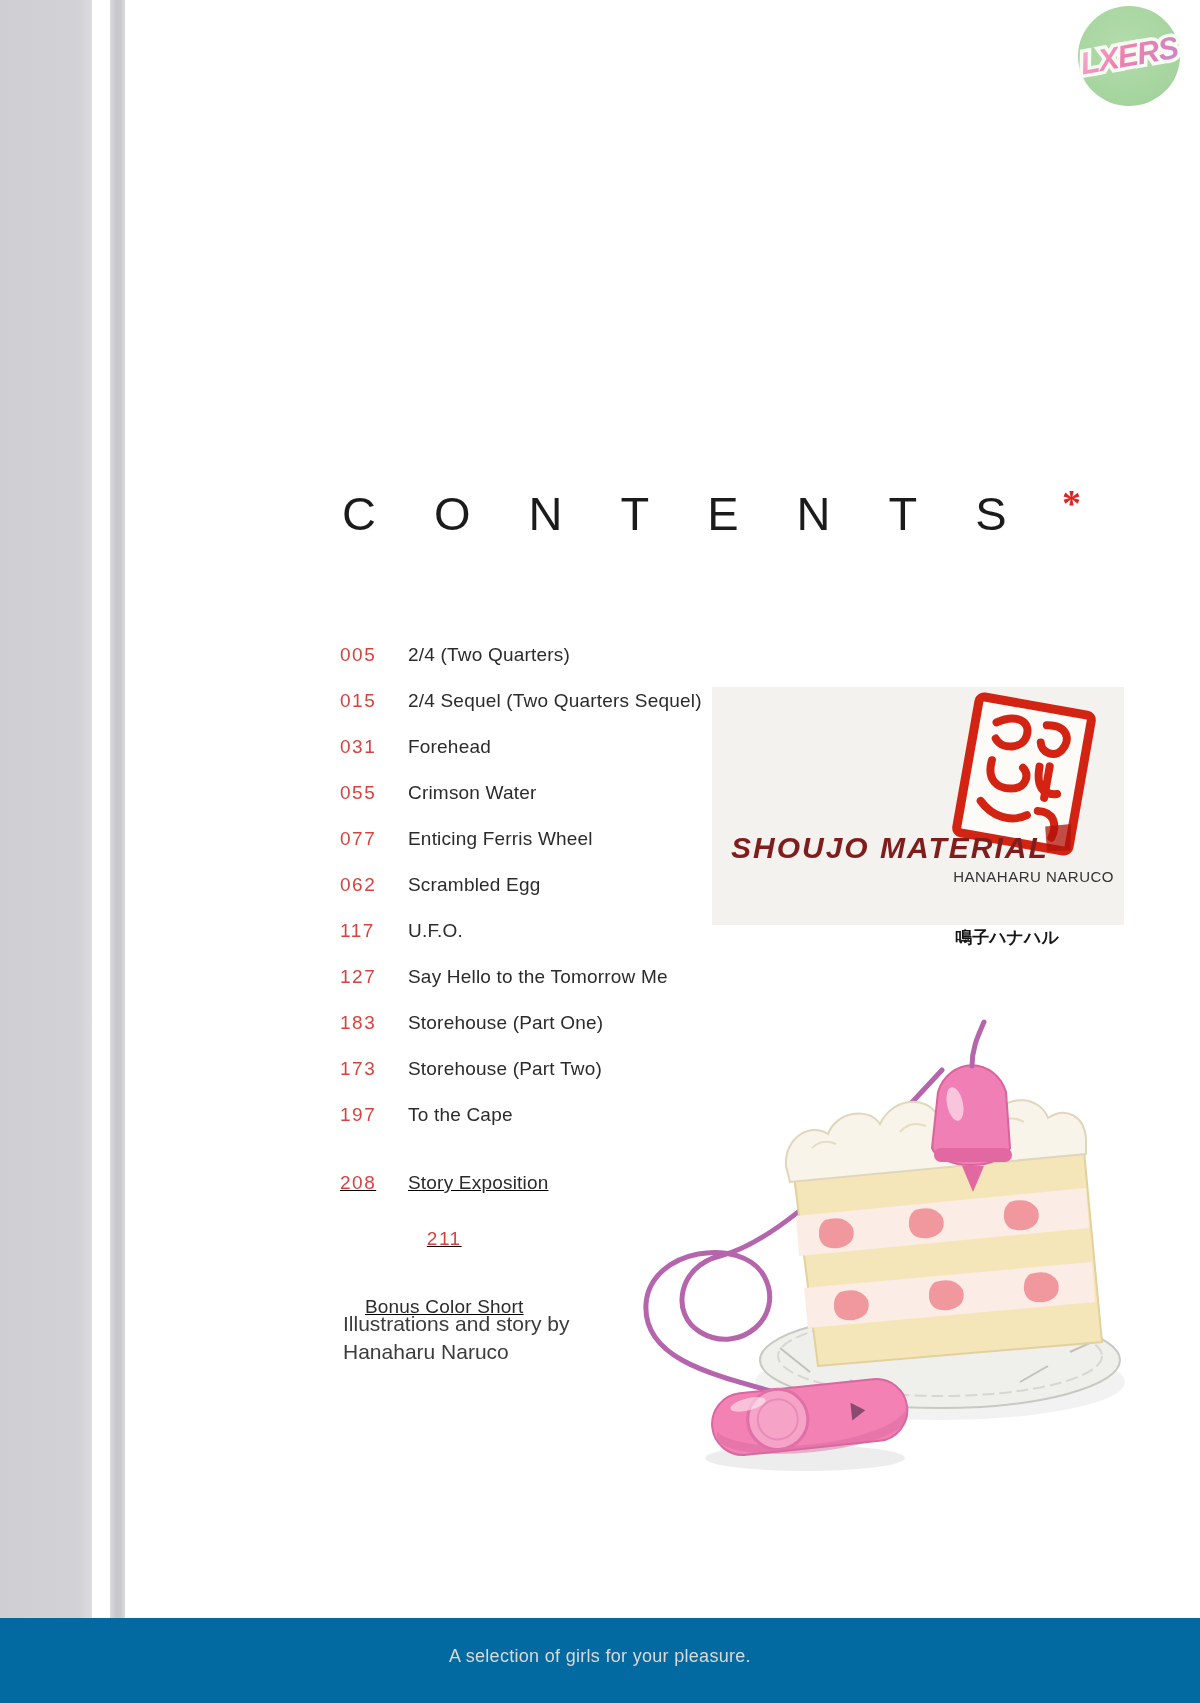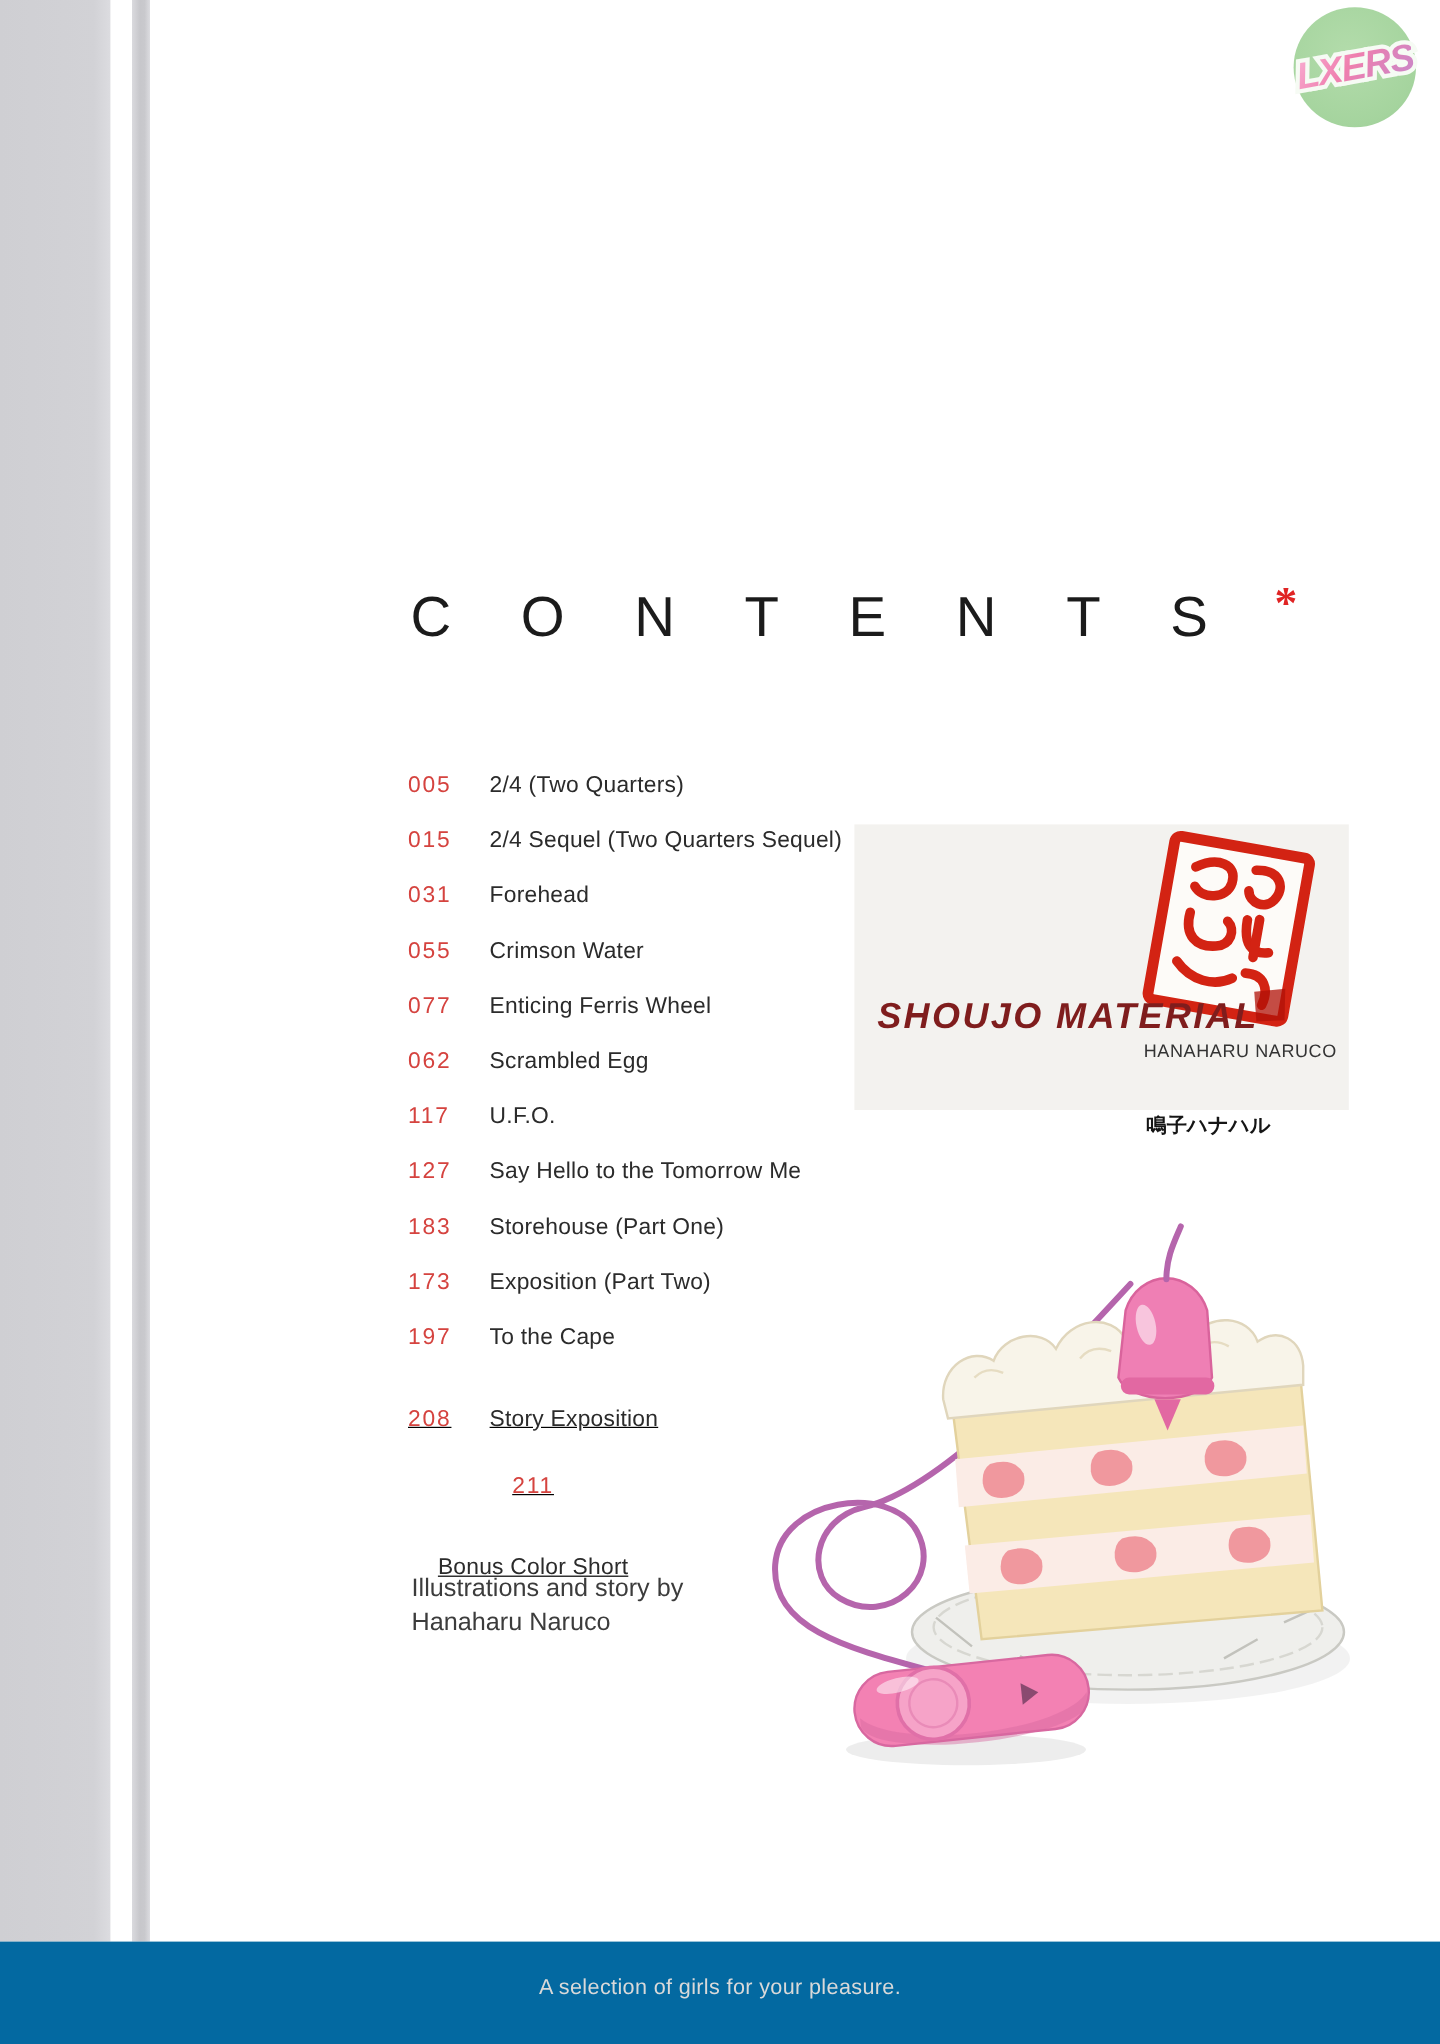--- a/index.html
+++ b/index.html
@@ -120,21 +120,21 @@
         <span class="toc-ttl">Say Hello to the Tomorrow Me</span>
       </div>
 
       <div class="toc-row">
         <span class="toc-num">183</span>
         <span class="toc-ttl">Storehouse (Part One)</span>
       </div>
 
       <div class="toc-row">
         <span class="toc-num">173</span>
-        <span class="toc-ttl">Exposition (Part Two)</span>
+        <span class="toc-ttl">Storehouse (Part Two)</span>
       </div>
 
       <div class="toc-row">
         <span class="toc-num">197</span>
         <span class="toc-ttl">To the Cape</span>
       </div>
     </div>
 
   <div class="toc-extras">
 

